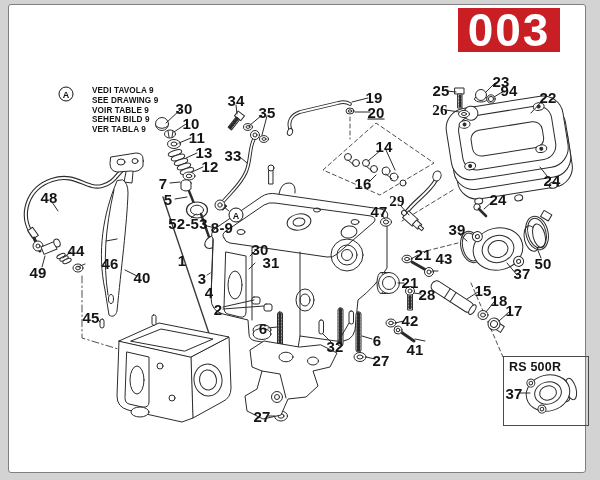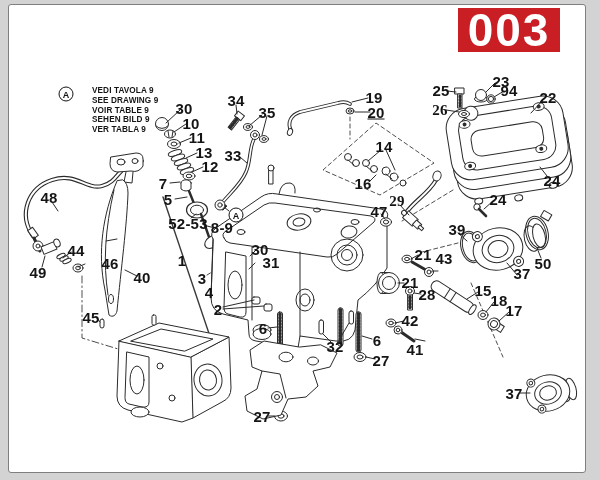--- a/index.html
+++ b/index.html
@@ -388,20 +388,23 @@
   </div>
 
   <div class="note" id="note-lines">
       <div>VEDI TAVOLA 9</div>
       <div>SEE DRAWING 9</div>
       <div>VOIR TABLE 9</div>
       <div>SEHEN BILD 9</div>
       <div>VER TABLA 9</div>
     </div>
 
+  <div class="inset">
+    <div class="inset-title">RS 500R</div>
+  </div>
 
   <div id="labels-layer">
       <div class="part-label" style="left: 184px; top: 108px;">30</div>
       <div class="part-label" style="left: 191px; top: 123px;">10</div>
       <div class="part-label" style="left: 197px; top: 137px;">11</div>
       <div class="part-label" style="left: 204px; top: 152px;">13</div>
       <div class="part-label" style="left: 210px; top: 166px;">12</div>
       <div class="part-label" style="left: 163px; top: 183px;">7</div>
       <div class="part-label" style="left: 168px; top: 199px;">5</div>
       <div class="part-label" style="left: 49px; top: 197px;">48</div>

